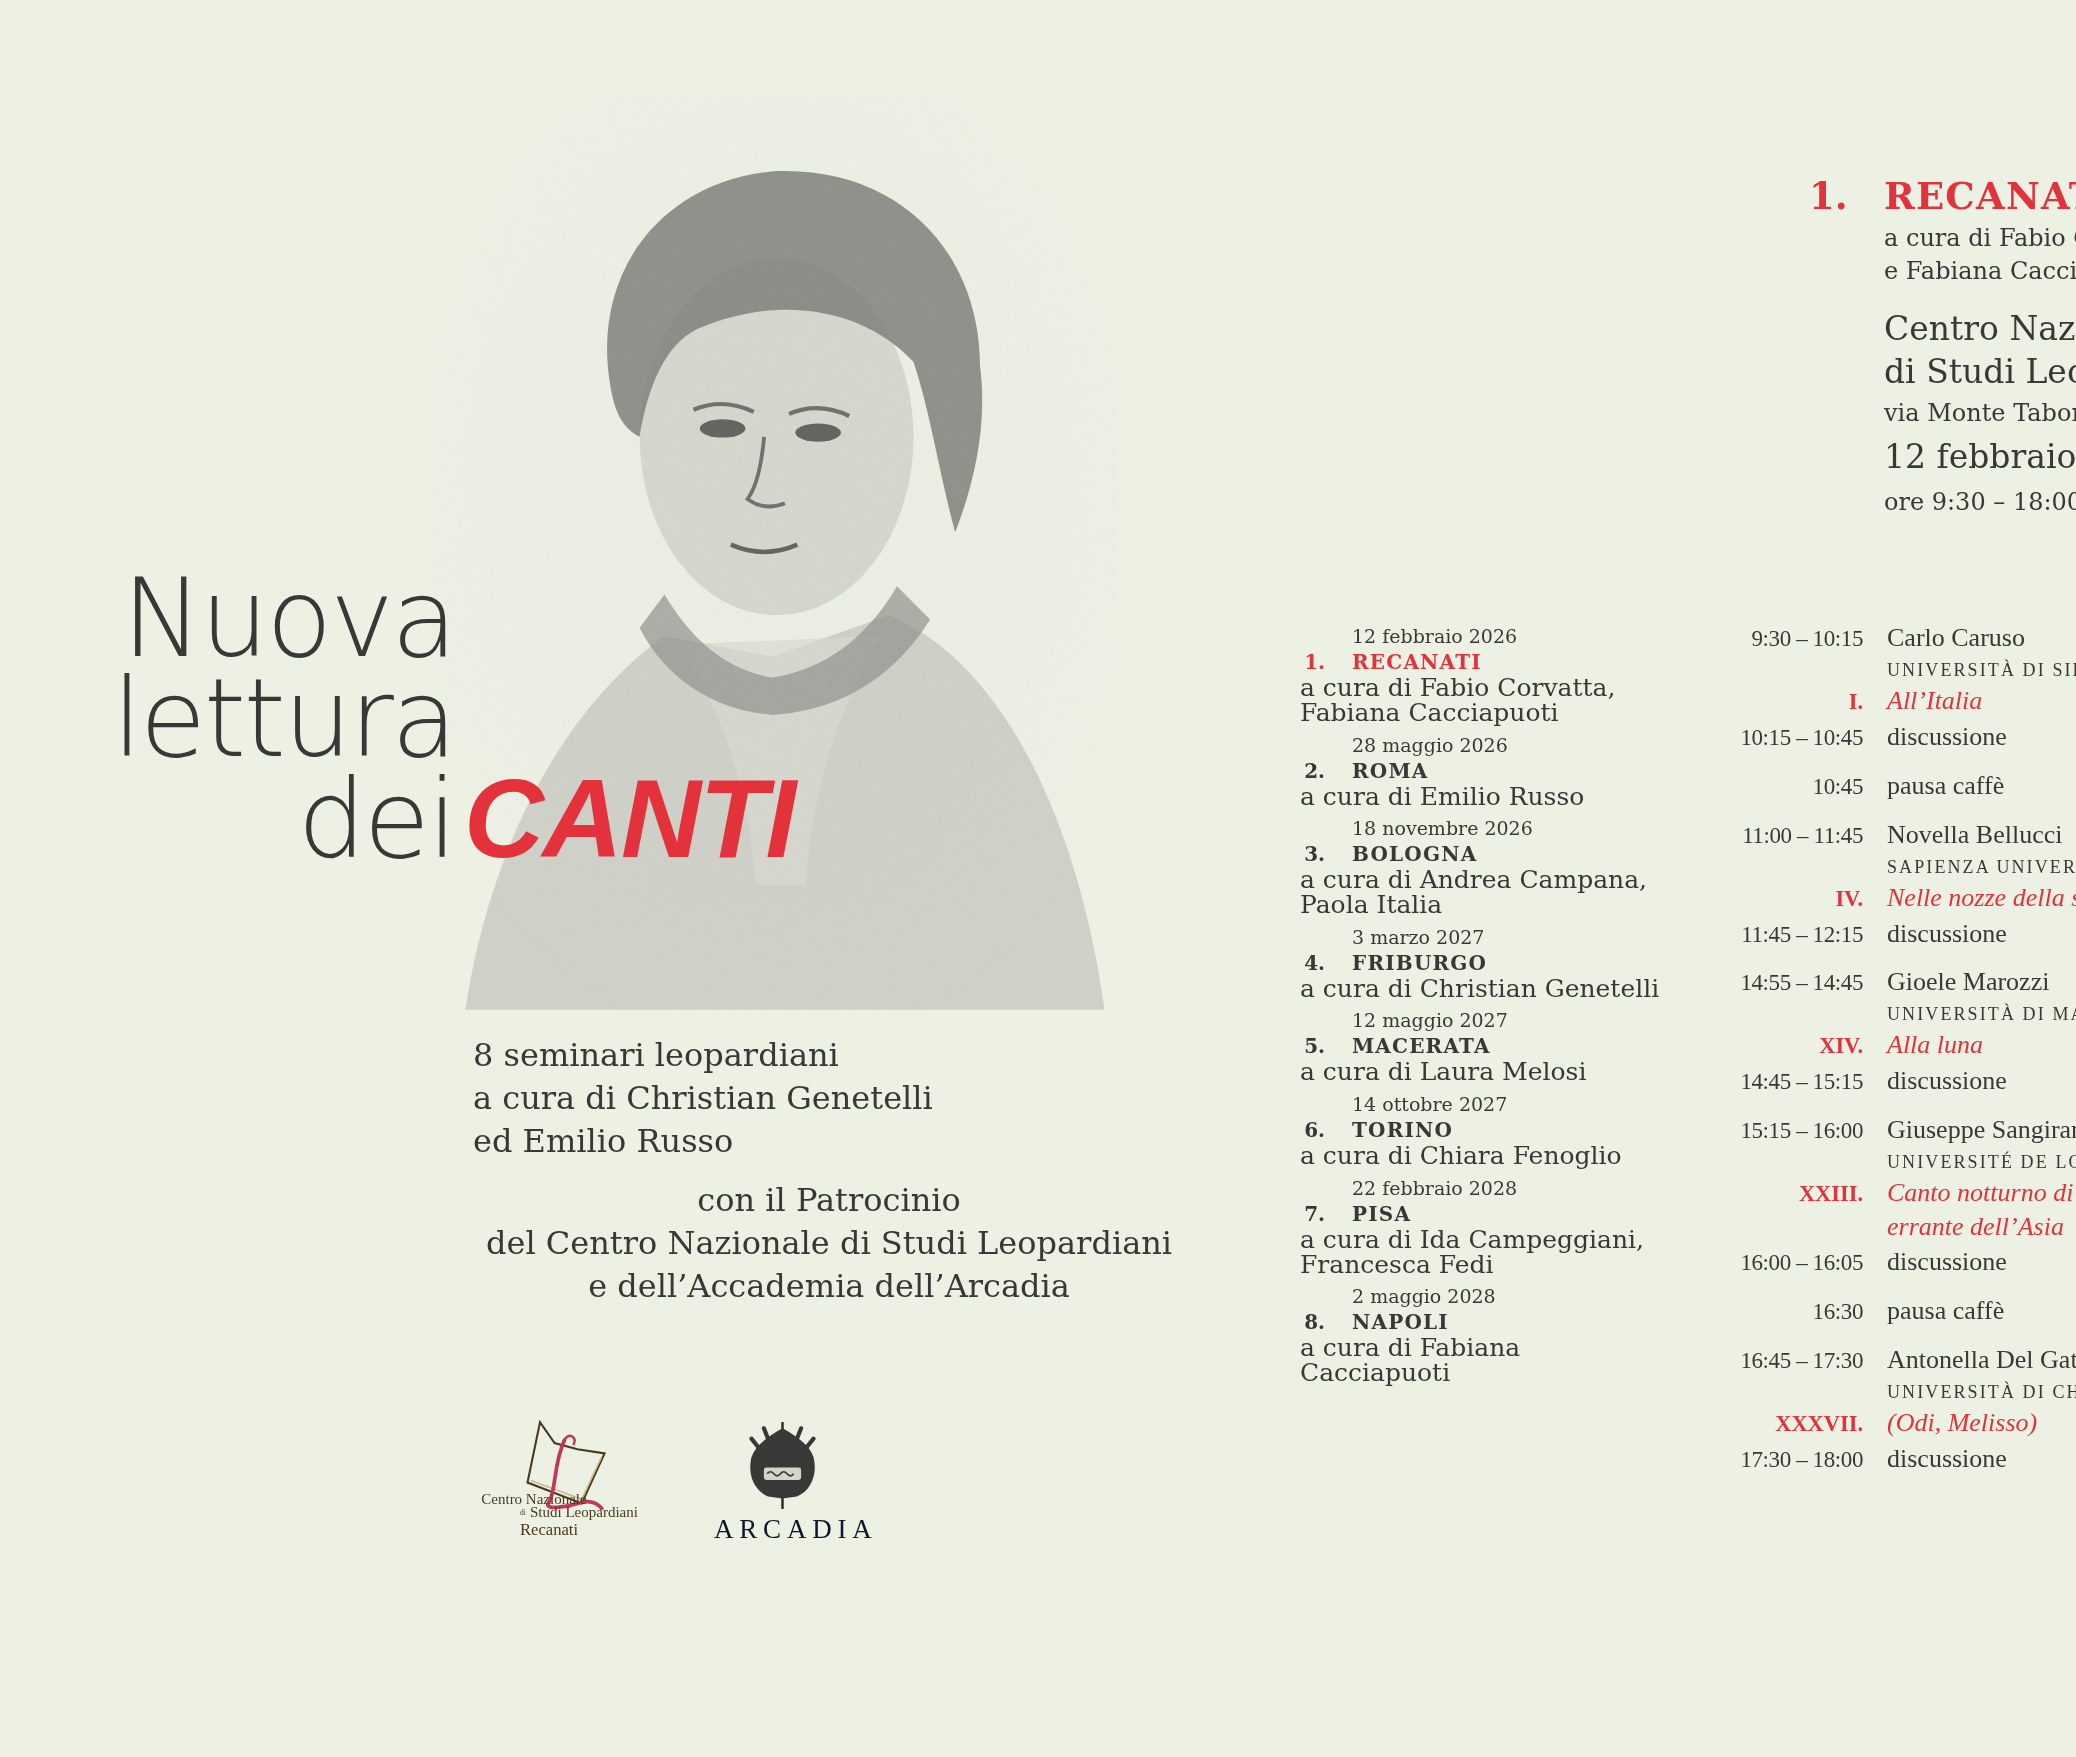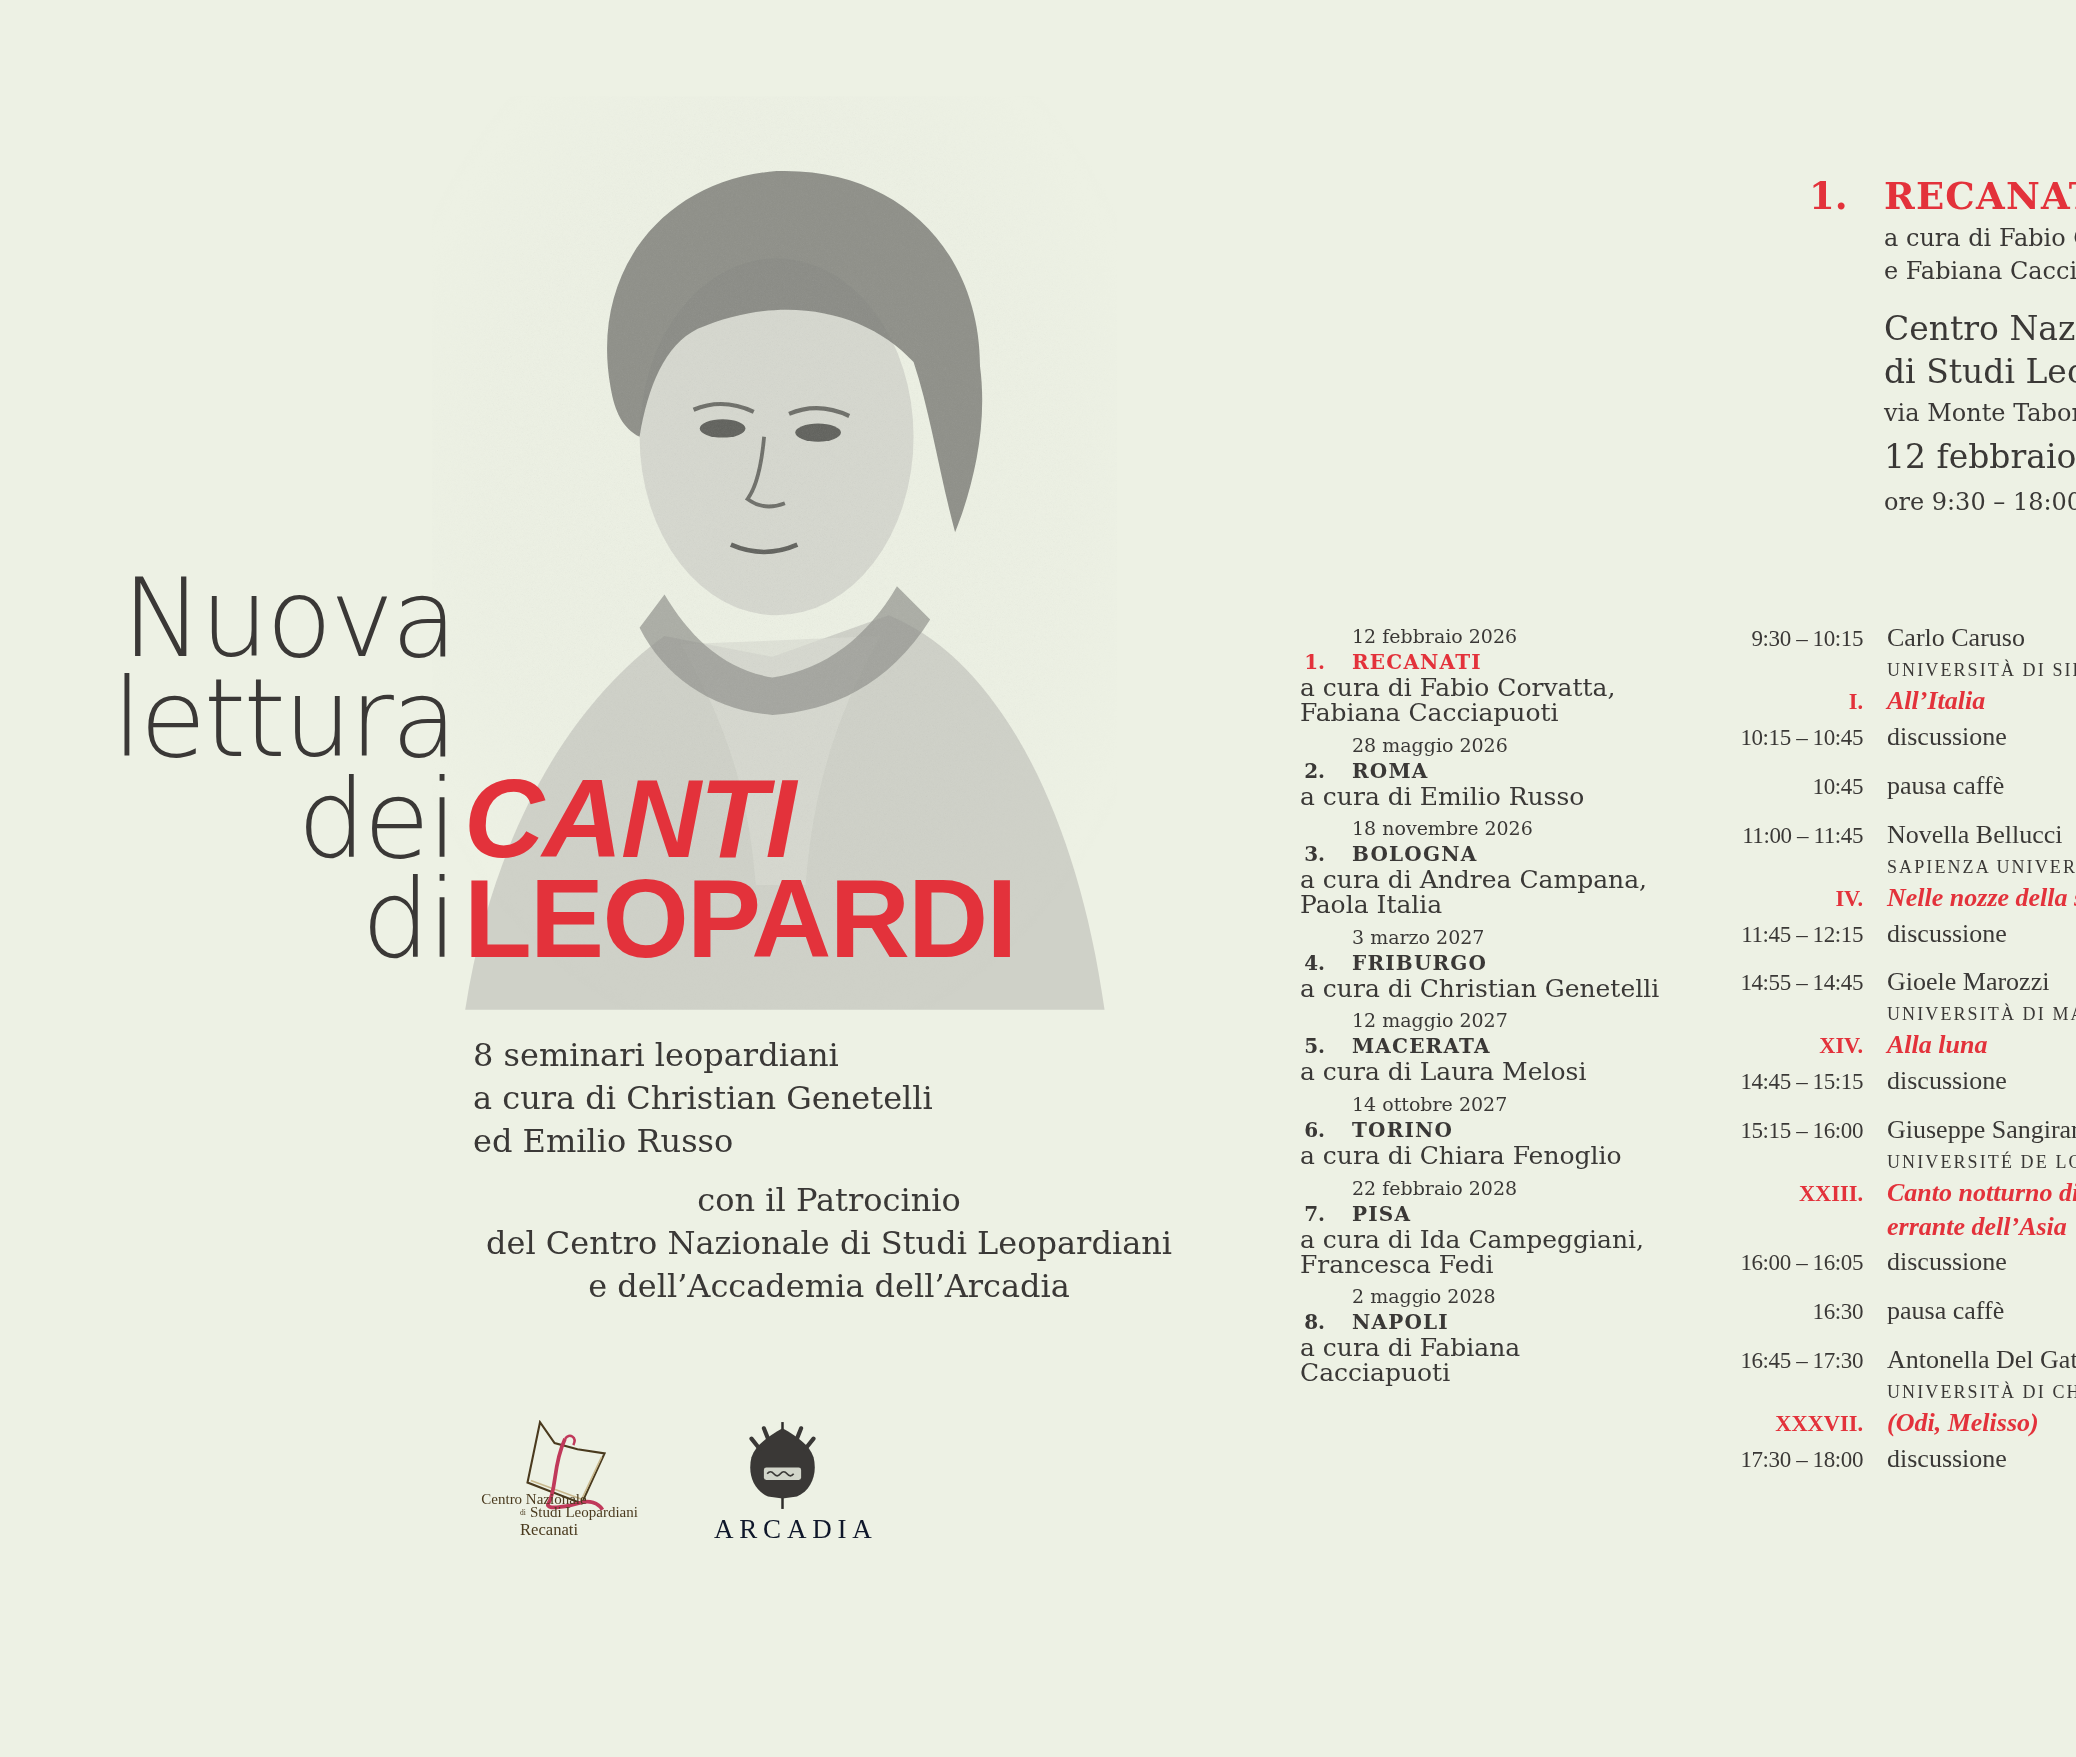--- a/index.html
+++ b/index.html
@@ -60,21 +60,21 @@
     .head-date { left: 1884px; top: 434px; font-size: 33px; line-height: 46px; }
     .head-time { left: 1884px; top: 486px; font-size: 24px; line-height: 33px; }
 
     
     .schedule { left: 1703px; top: 619px; width: 706px; }
     .sch-row { display: flex; align-items: baseline; }
     .sch-time { width: 160px; text-align: right; font-size: 23px; line-height: 37px; font-family: Liberation Serif, serif; letter-spacing: -0.4px; }
     .sch-label { margin-left: 24px; font-size: 26px; line-height: 37px; font-family: "Liberation Serif", serif; }
     .sch-aff { margin-left: 184px; font-size: 18px; line-height: 27px; letter-spacing: 2.1px; font-variant: small-caps; text-transform: uppercase; font-family: "Liberation Serif", serif; }
     .sch-roman { width: 160px; text-align: right; font-size: 22.4px; line-height: 33px; font-weight: bold; color: #e3323b; font-family: "Liberation Serif", serif; }
-    .sch-poem { margin-left: 24px; font-size: 26px; line-height: 33px; font-style: italic; font-weight: bold; color: #e3323b; font-family: "Liberation Serif", serif; }
+    .sch-poem { margin-left: 24px; font-size: 26px; line-height: 33px; font-style: italic; font-weight: normal; color: #e3323b; font-family: "Liberation Serif", serif; }
     .gap-s { height: 10.8px; }
   </style>
 </head>
 <body>
 
 <div class="abs portrait">
   <svg width="685" height="914" viewBox="0 0 1650 2200" xmlns="http://www.w3.org/2000/svg">
     <defs>
       <radialGradient id="fade" cx="50%" cy="45%" r="60%">
         <stop offset="0%" stop-color="#8c8c86" stop-opacity="0.55"></stop>
@@ -111,23 +111,20 @@
     <rect width="1650" height="2200" fill="url(#fade)" filter="url(#grain)"></rect>
   </svg>
 </div>
 
 <div class="abs title">
   <div class="title-line"><span class="t-light">Nuova</span></div>
   <div class="title-line"><span class="t-light">lettura</span></div>
   <div class="title-line">
     <span class="t-light">dei</span><span class="t-bold t-italic">CANTI</span>
   </div>
-  <div class="title-line">
-    <span class="t-light">di</span><span class="t-bold">LEOPARDI</span>
-  </div>
 </div>
 
 <div class="abs subtitle">
   <div>8 seminari leopardiani</div>
   <div>a cura di Christian Genetelli</div>
   <div>ed Emilio Russo</div>
 </div>
 <div class="abs patronage">
   <div>con il Patrocinio</div>
   <div>del Centro Nazionale di Studi Leopardiani</div>

